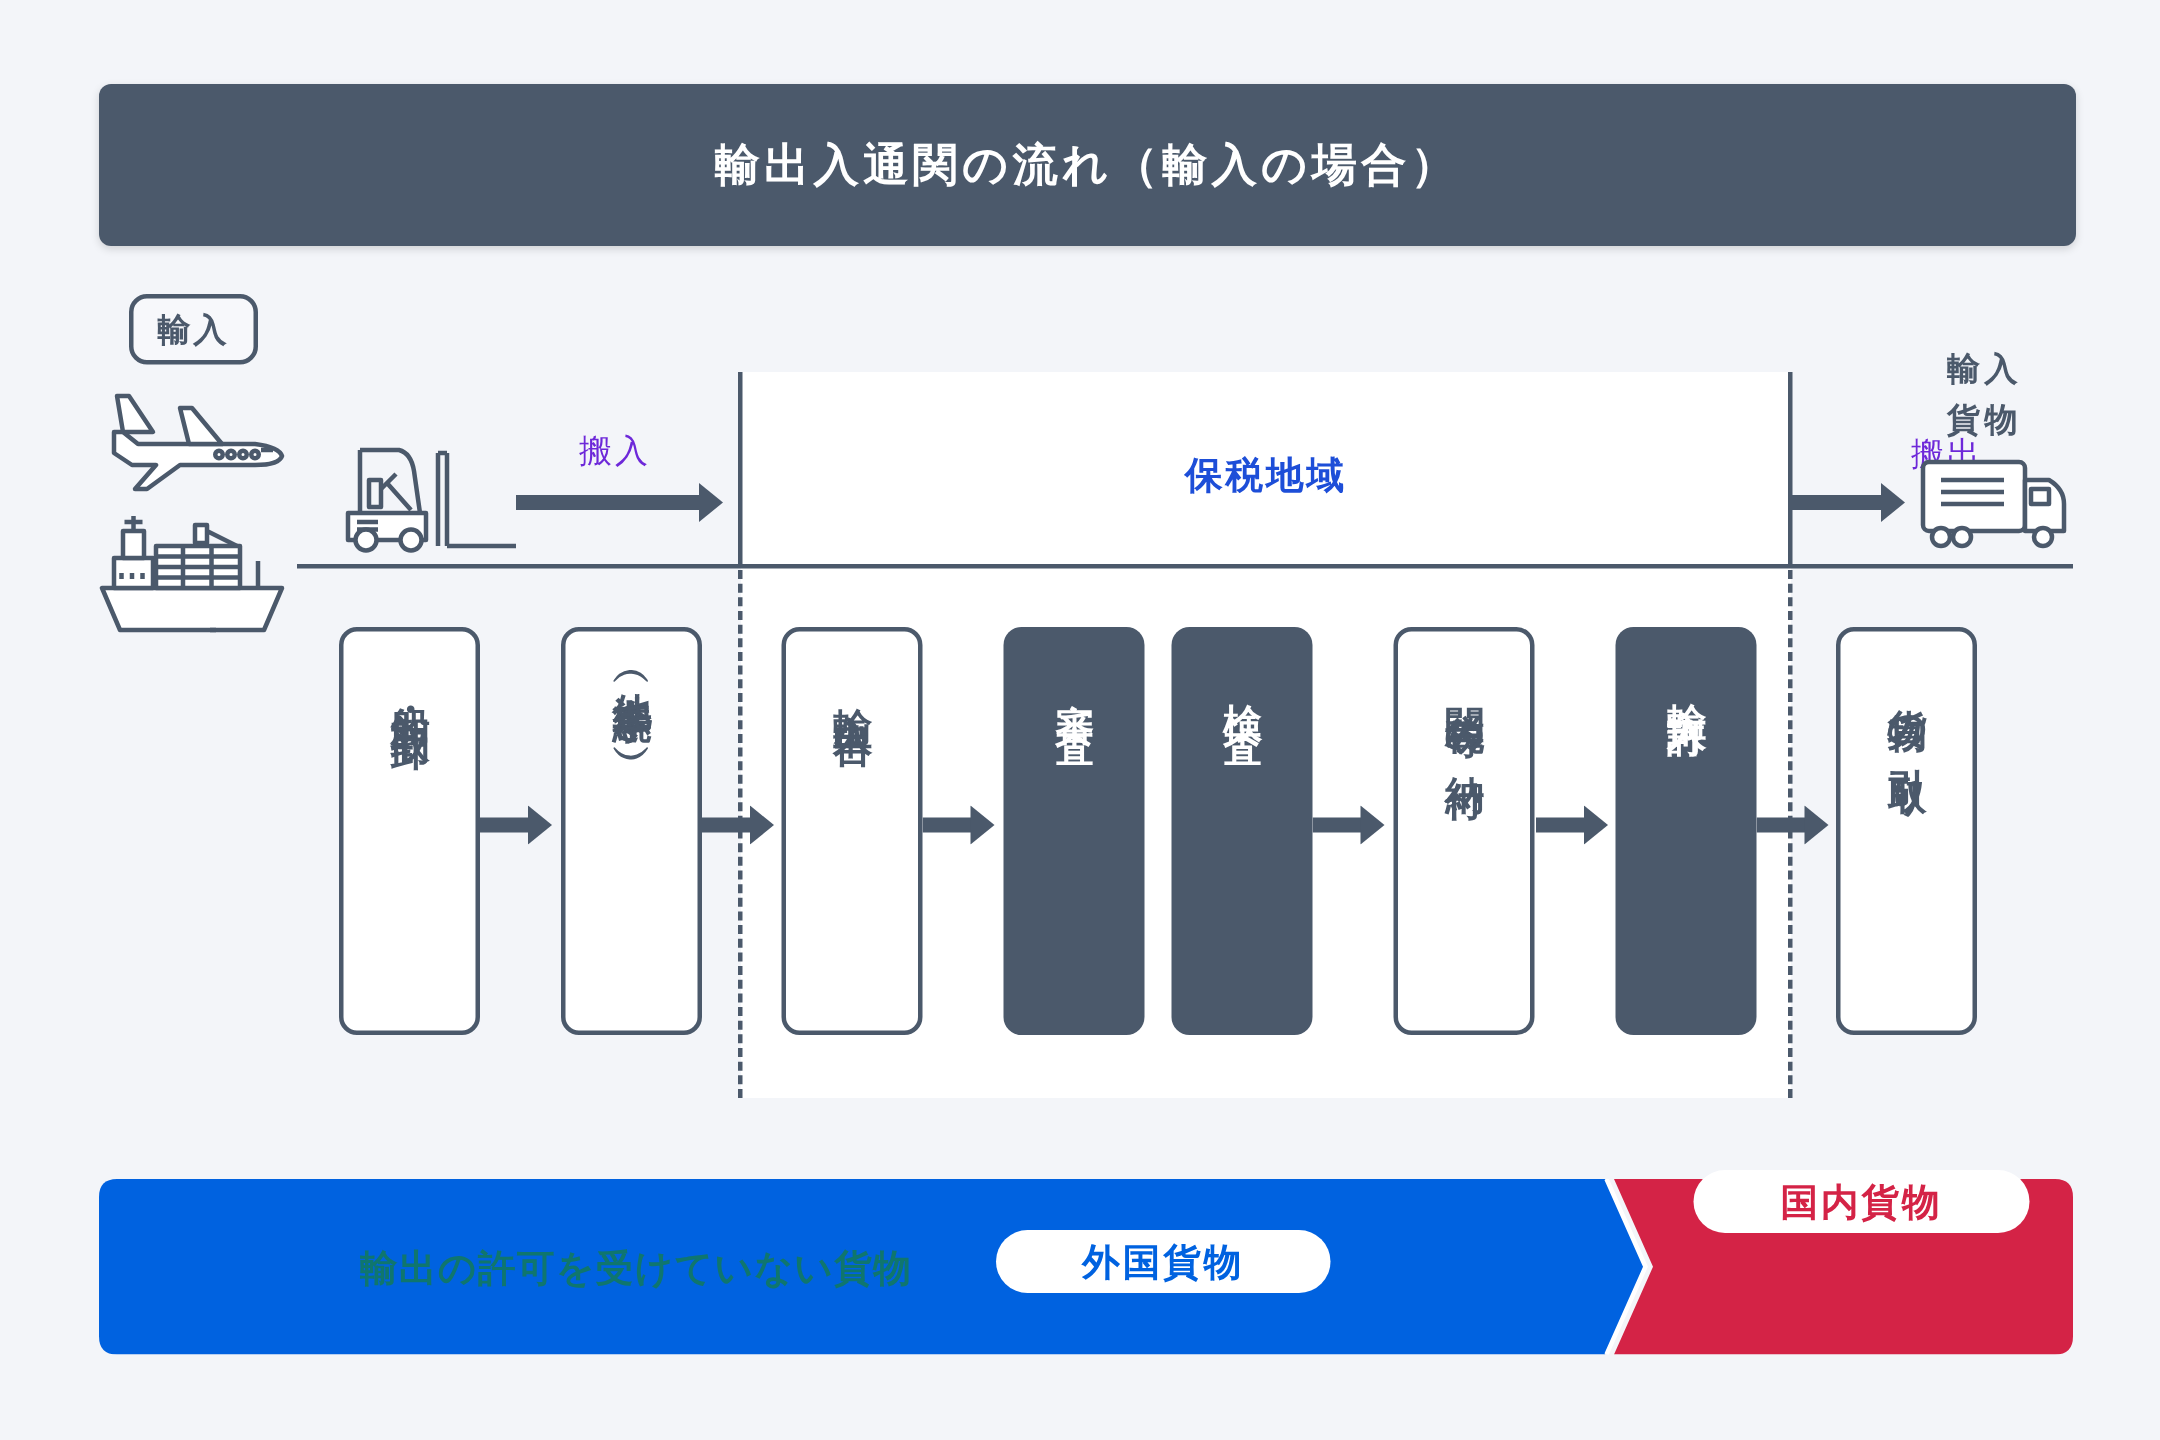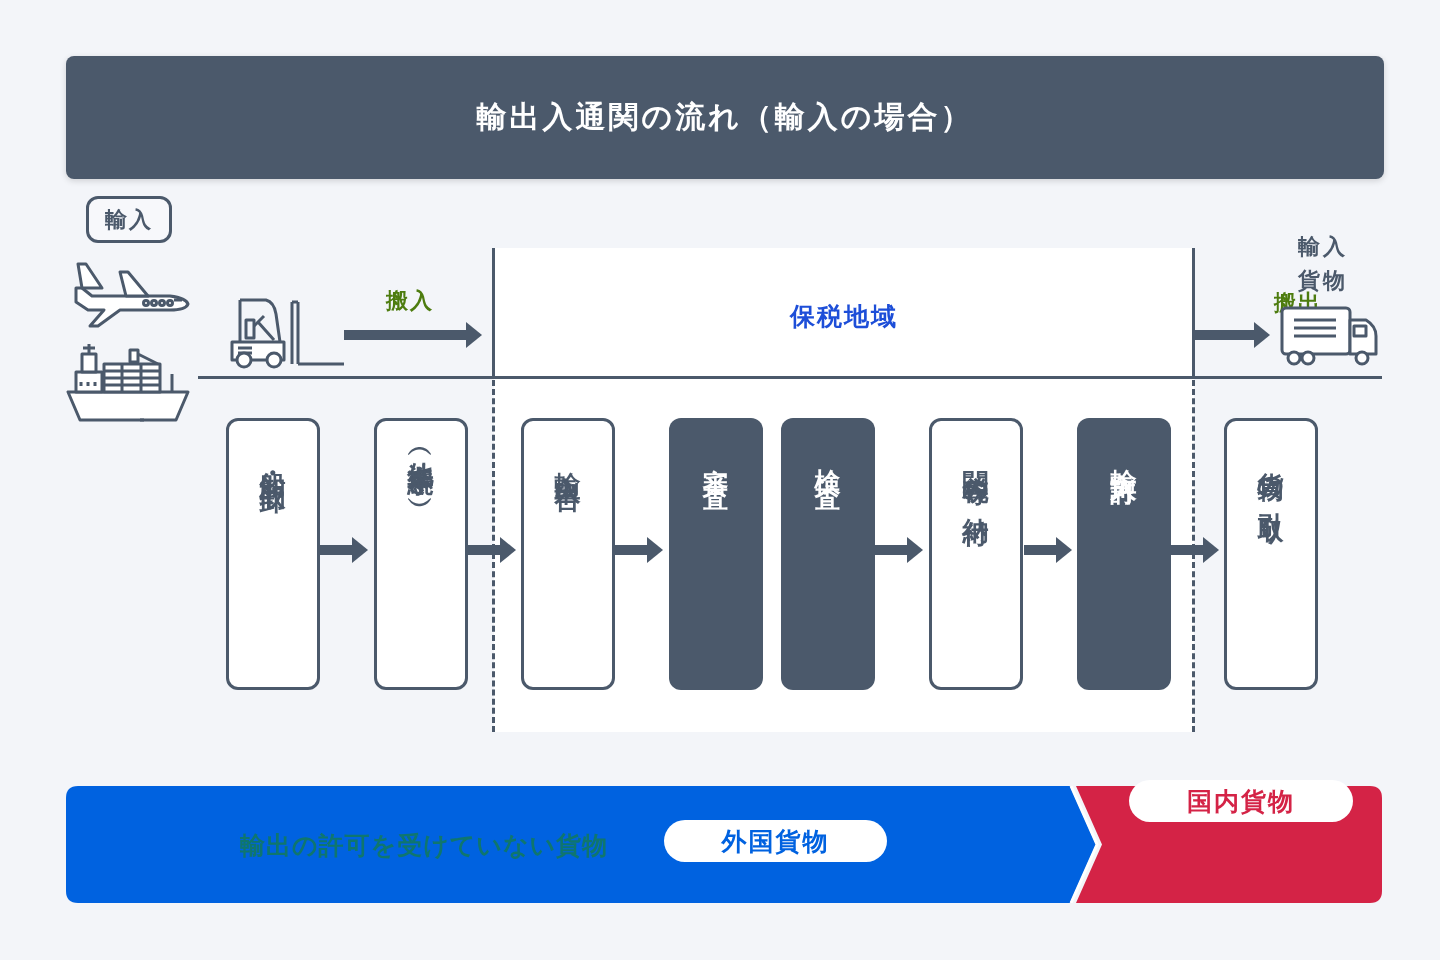--- a/index.html
+++ b/index.html
@@ -1,20 +1,20 @@
 <!DOCTYPE html>
 <html><head>
 <meta charset="utf-8">
 <style>
   * { box-sizing: border-box; margin: 0; padding: 0; }
   html, body { width: 1440px; height: 960px; background: #f3f5f9; overflow: hidden; }
   body { position: relative; font-family: "DejaVu Sans", "Liberation Sans", sans-serif; color: #4a5568; }
 
   .title-bar {
-    position: absolute; left: 66px; top: 56px; width: 1318px; height: 123px;
+    position: absolute; left: 66px; top: 56px; width: 1318px; height: 108px;
     background: #4b596b; border-radius: 8px;
     box-shadow: 0 2px 6px rgba(0,0,0,0.15);
     display: flex; align-items: center; justify-content: center;
   }
   .title-bar .title { color: #ffffff; font-size: 30px; font-weight: bold; letter-spacing: 3px; }
 
   .import-badge {
     position: absolute; left: 86px; top: 196px; width: 86px; height: 47px;
     border: 3px solid #4b596b; border-radius: 12px; background: #f7f8fb;
     display: flex; align-items: center; justify-content: center;
@@ -28,21 +28,21 @@
   .bonded-label {
     position: absolute; left: 494px; top: 300px; width: 700px; text-align: center;
     font-size: 25px; font-weight: bold; color: #1d4ed8; letter-spacing: 2px;
   }
 
   .vline { position: absolute; width: 3px; background: #4b596b; }
   .vdash { position: absolute; width: 0; border-left: 3px dashed #4b596b; }
   .hline { position: absolute; height: 3px; background: #4b596b; }
 
   .arrow-label {
-    position: absolute; font-size: 22px; font-weight: bold; color: #4d7c0f; letter-spacing: 2px;
+    position: absolute; font-size: 22px; font-weight: normal; color: #6d28d9; letter-spacing: 2px;
   }
   .stack-label {
     position: absolute; font-size: 22px; font-weight: bold; color: #4b596b; letter-spacing: 3px; line-height: 34px; text-align: center;
   }
 
   .step {
     position: absolute; top: 418px; width: 94px; height: 272px; border-radius: 12px;
     display: flex; justify-content: center; padding-top: 30px;
   }
   .step.outline { border: 3px solid #4b596b; background: #ffffff; }

